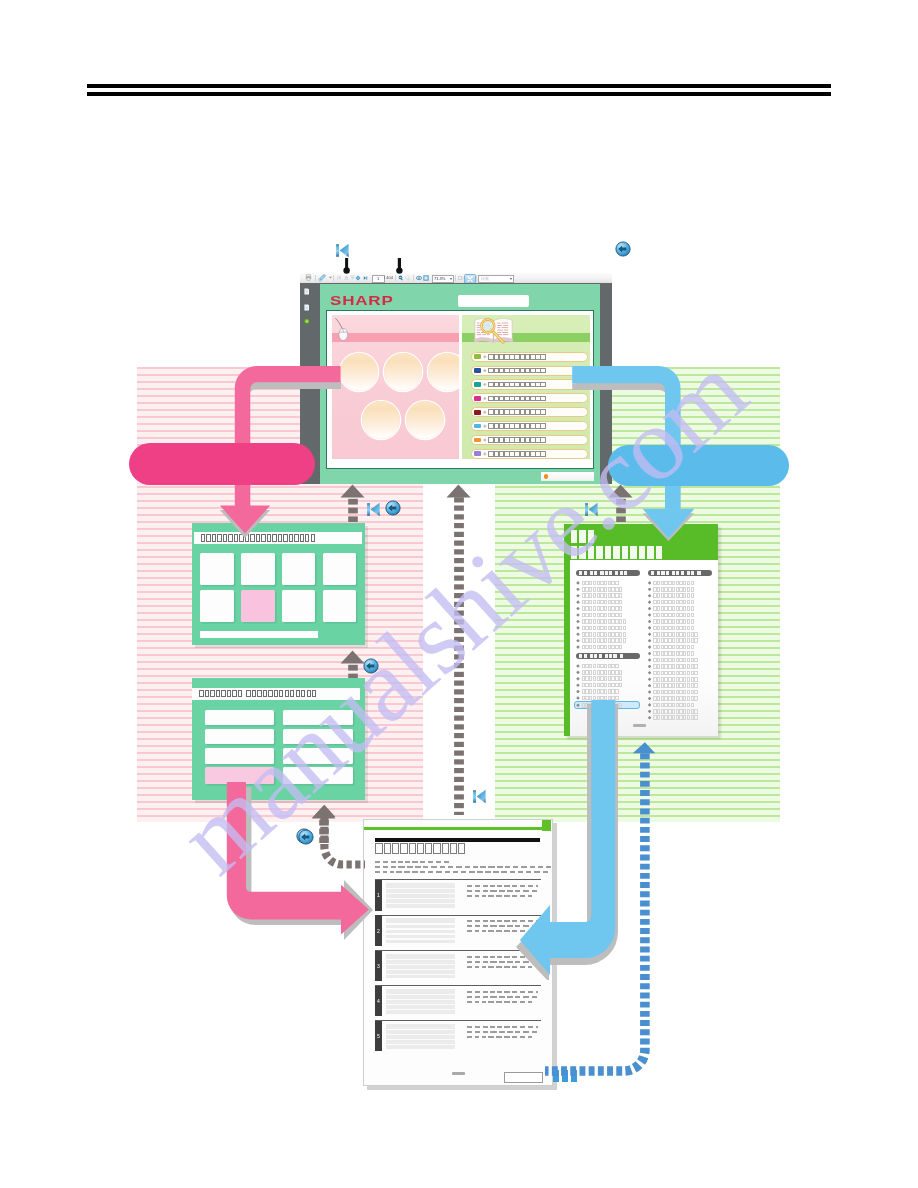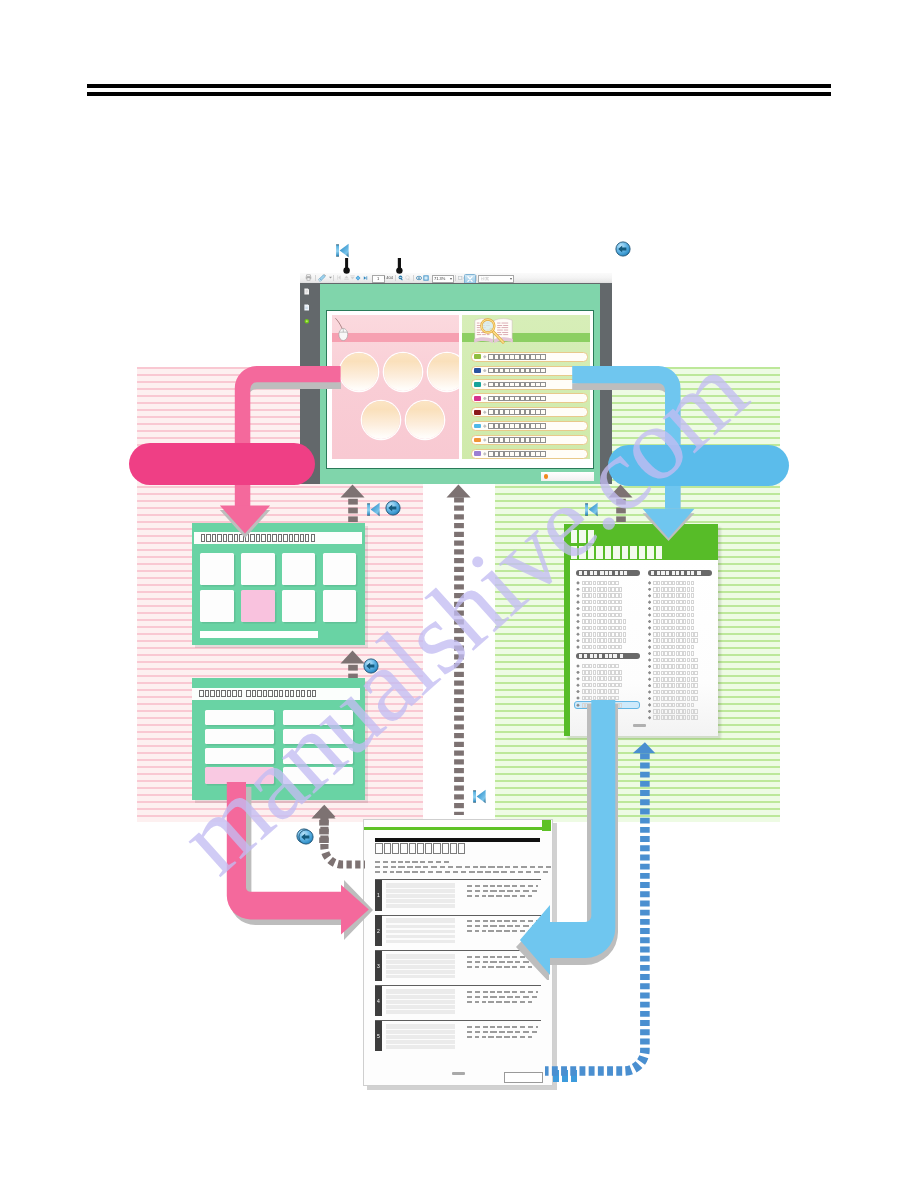--- a/index.html
+++ b/index.html
@@ -242,20 +242,24 @@
             </svg>
         </div>
         <div class="vs-ic" style="top:35px">
           <svg viewBox="0 0 16 16" width="6.5" height="6.5">
               <circle cx="8" cy="8" r="6.5" fill="#6ec617"></circle>
               <circle cx="8" cy="8" r="3" fill="#b6ef5e"></circle>
             </svg>
         </div>
       </div>
       <div class="vw-doc">
+        <div class="doc-head">
+          <div class="sharp">SHARP</div>
+          <div class="headbox"></div>
+        </div>
         <div class="doc-main">
           <div class="dp-left">
             <div class="dpl-band"></div>
             <svg class="mousecur" viewBox="0 0 40 56" width="18.6" height="26.6">
               <path d="M3 2 C8 7 12 13 16 21 C17.5 24 18.5 26 19 28" fill="none" stroke="#8e6464" stroke-width="1.5"></path>
               <ellipse cx="20" cy="37" rx="9.5" ry="13" fill="#f8f8f8" stroke="#9e9e9e" stroke-width="1.3"></ellipse>
               <path d="M20 24.3 L20 32" stroke="#9e9e9e" stroke-width="1.2"></path>
               <path d="M10.6 32 h18.8" stroke="#9e9e9e" stroke-width="1.2"></path>
             </svg>
             <div class="circs">

